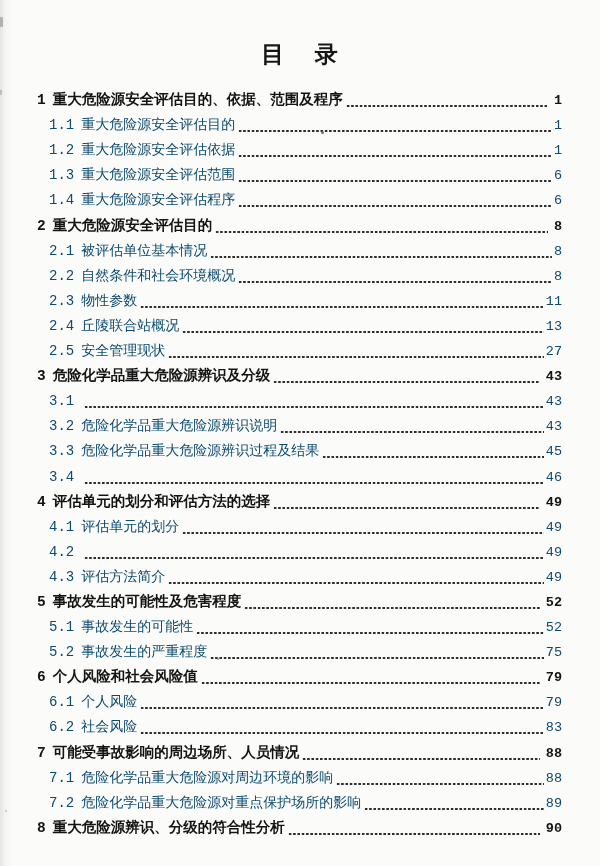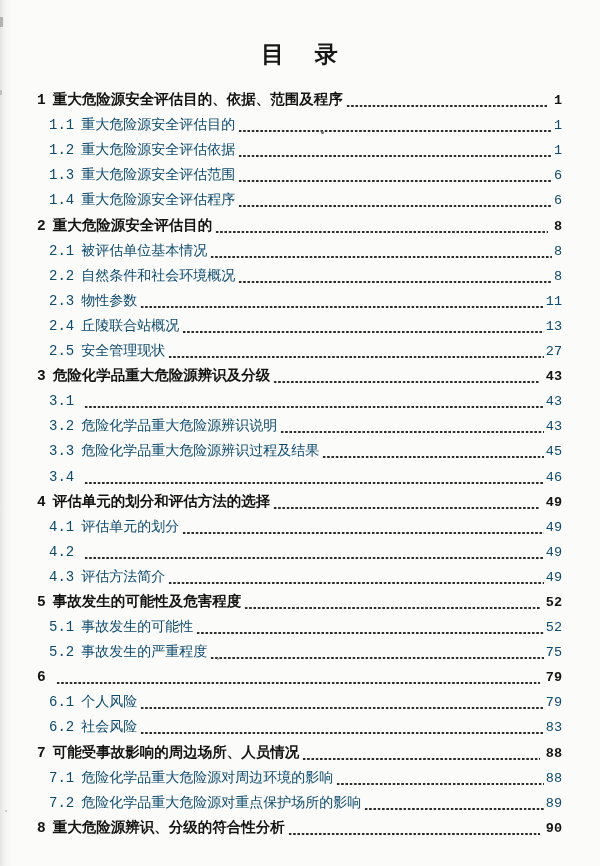--- a/index.html
+++ b/index.html
@@ -225,20 +225,21 @@
         <span class="pg">52</span>
       </div>
       <div class="row l2">
         <span class="num">5.2</span>
         <span class="label">事故发生的严重程度</span>
         <span class="leader"></span>
         <span class="pg">75</span>
       </div>
       <div class="row l1">
         <span class="num">6</span>
+        <span class="label">个人风险和社会风险值</span>
         <span class="leader"></span>
         <span class="pg">79</span>
       </div>
       <div class="row l2">
         <span class="num">6.1</span>
         <span class="label">个人风险</span>
         <span class="leader"></span>
         <span class="pg">79</span>
       </div>
       <div class="row l2">

